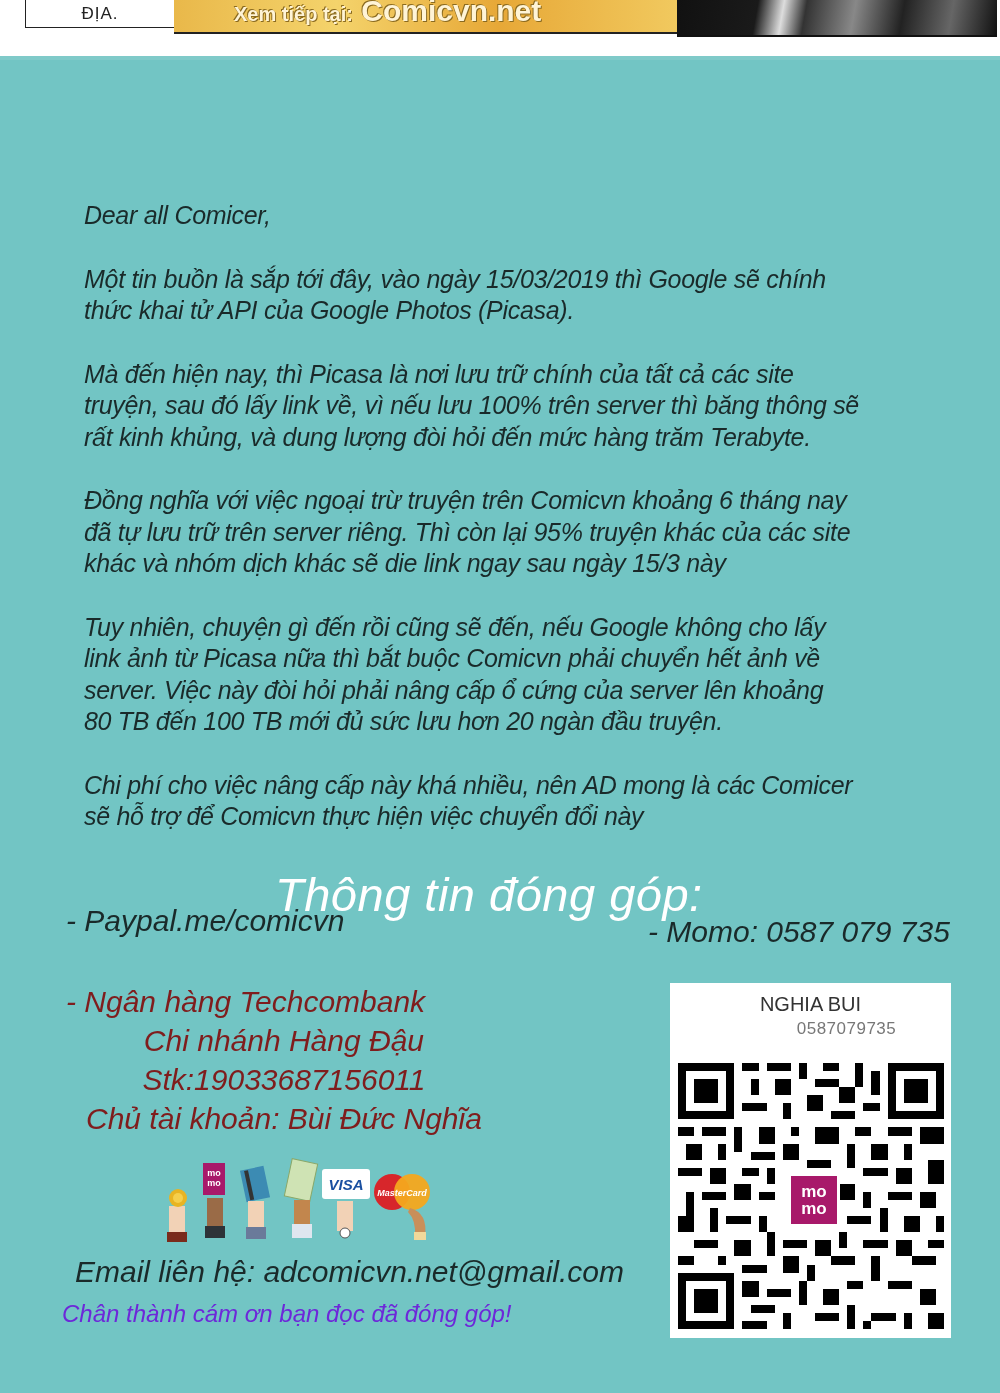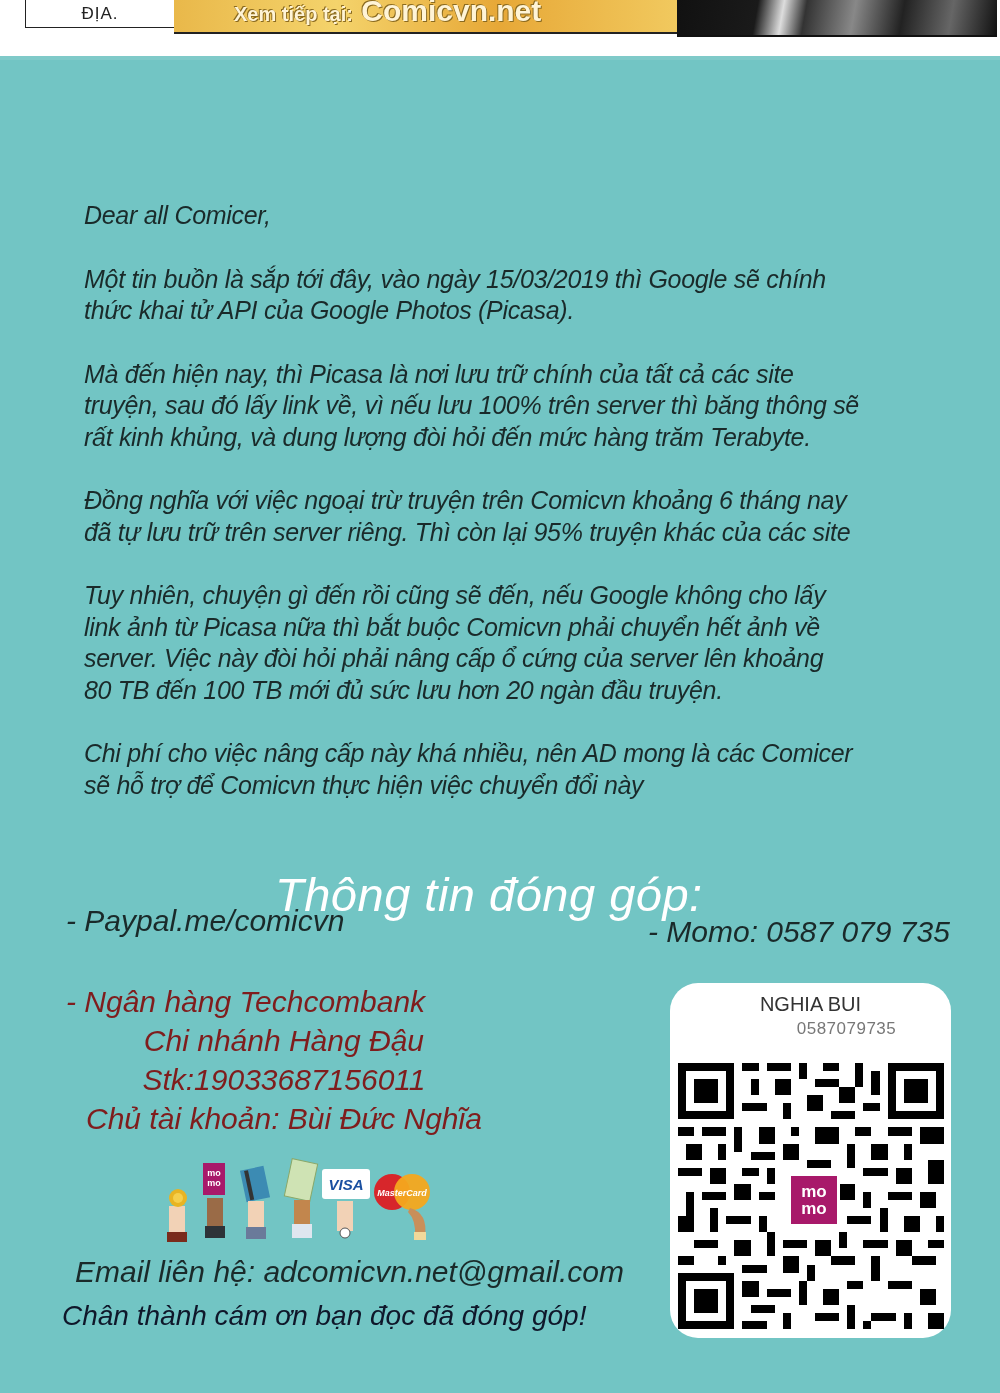--- a/index.html
+++ b/index.html
@@ -72,27 +72,26 @@
     position: absolute; left: 160px; top: 1158px; width: 280px; height: 85px;
   }
   .hand { position: absolute; bottom: 0; }
 
   .email {
     position: absolute; left: 75px; top: 1255px;
     font-style: italic; font-size: 30px; color: #1a2a2a; white-space: nowrap;
   }
   .thanks {
     position: absolute; left: 62px; top: 1300px;
-    font-style: italic; font-size: 28px; color: #0f172a; white-space: nowrap;
+    font-style: italic; font-size: 24px; color: #6d28d9; white-space: nowrap;
   }
 
   .qr-card {
     position: absolute; left: 670px; top: 983px; width: 281px; height: 355px;
     background: #ffffff;
-    border-radius: 28px;
   }
   .qr-name {
     position: absolute; top: 10px; left: 0; width: 100%; text-align: center;
     font-size: 20px; color: #333;
   }
   .qr-phone {
     position: absolute; top: 36px; left: 0; width: 100%; text-align: center;
     font-size: 17px; color: #777; letter-spacing: 0.5px; padding-left: 36px;
   }
   .qr-code {
@@ -130,20 +129,21 @@
     <span>thức khai tử API của Google Photos (Picasa).</span>
   </p>
   <p>
     <span>Mà đến hiện nay, thì Picasa là nơi lưu trữ chính của tất cả các site</span><br>
     <span>truyện, sau đó lấy link về, vì nếu lưu 100% trên server thì băng thông sẽ</span><br>
     <span>rất kinh khủng, và dung lượng đòi hỏi đến mức hàng trăm Terabyte.</span>
   </p>
   <p>
     <span>Đồng nghĩa với việc ngoại trừ truyện trên Comicvn khoảng 6 tháng nay</span><br>
     <span>đã tự lưu trữ trên server riêng. Thì còn lại 95% truyện khác của các site</span><br>
+    <span>khác và nhóm dịch khác sẽ die link ngay sau ngày 15/3 này</span>
   </p>
   <p>
     <span>Tuy nhiên, chuyện gì đến rồi cũng sẽ đến, nếu Google không cho lấy</span><br>
     <span>link ảnh từ Picasa nữa thì bắt buộc Comicvn phải chuyển hết ảnh về</span><br>
     <span>server. Việc này đòi hỏi phải nâng cấp ổ cứng của server lên khoảng</span><br>
     <span>80 TB đến 100 TB mới đủ sức lưu hơn 20 ngàn đầu truyện.</span>
   </p>
   <p>
     <span>Chi phí cho việc nâng cấp này khá nhiều, nên AD mong là các Comicer</span><br>
     <span>sẽ hỗ trợ để Comicvn thực hiện việc chuyển đổi này</span>

